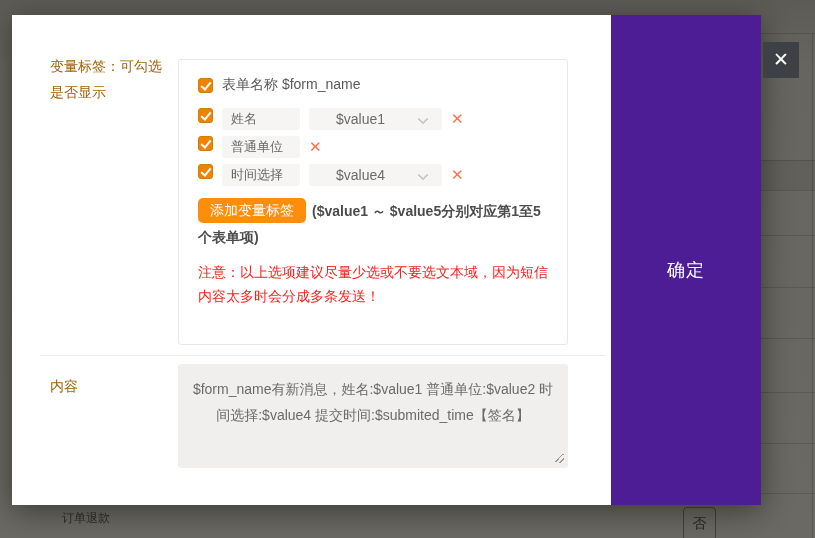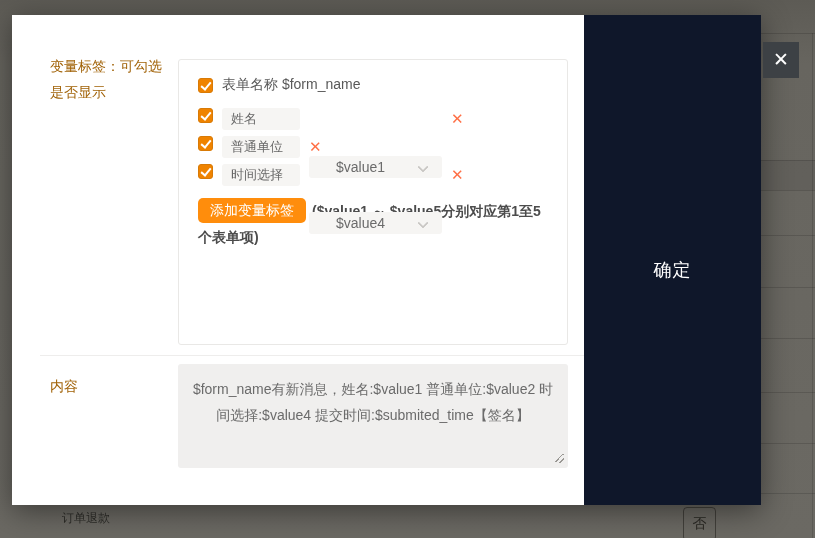--- a/index.html
+++ b/index.html
@@ -19,21 +19,21 @@
     position:absolute; left:683px; top:507px; width:33px; height:34px;
     border:1px solid rgba(25,24,20,0.5); border-radius:4px;
     display:flex; align-items:center; justify-content:center;
     font-size:14px; color:rgba(20,19,16,0.78); background:transparent;
   }
   
   .modal {
     position:absolute; left:12px; top:15px; width:749px; height:490px;
     background:#ffffff; box-shadow:0 6px 28px rgba(0,0,0,0.45);
   }
-  .confirm-panel { position:absolute; top:0; right:0; width:177px; height:100%; background:#0f172a; }
+  .confirm-panel { position:absolute; top:0; right:0; width:150px; height:100%; background:#4c1d95; }
   .confirm-btn {
     position:absolute; top:243px; left:0; width:100%; text-align:center;
     background:none; border:none; color:#ffffff; font-size:18px; cursor:pointer;
     font-family:inherit; letter-spacing:1px;
   }
   .close-btn {
     position:absolute; left:763px; top:42px; width:36px; height:36px;
     background:#3d4145; border:none; color:#fff; font-size:19px; line-height:36px;
     text-align:center; cursor:pointer; font-family:inherit; padding:0;
   }
@@ -56,21 +56,21 @@
     content:""; position:absolute; left:4px; top:1px; width:4px; height:8px;
     border:solid #fff; border-width:0 2px 2px 0; transform:rotate(40deg);
   }
   .name-input {
     width:78px; height:22px; background:#f6f5f3; border:none; border-radius:3px;
     padding:0 6px 0 9px; font-size:13px; color:#666; font-family:inherit;
   }
   .value-select {
     width:133px; height:22px; background:#f6f5f3; border-radius:3px; cursor:pointer;
     display:flex; align-items:center; justify-content:center; position:relative;
-    font-size:14px; color:#6b6b6b; padding-right:30px;margin-top:48px;
+    font-size:14px; color:#6b6b6b; padding-right:30px;
   }
   .chevron {
     position:absolute; right:15px; top:7px; width:8px; height:8px;
     border-right:2px solid #c9c7c4; border-bottom:2px solid #c9c7c4;
     transform:rotate(45deg); border-radius:1px;
   }
   .remove-x { color:#ff6f45; font-size:15px; cursor:pointer; line-height:22px; }
   .add-row { margin-top:12px; line-height:26px; font-size:14px; font-weight:bold; color:#4c4c4c; }
   .add-btn {
     display:inline-block; vertical-align:middle; margin:-3px 6px 0 0;
@@ -144,20 +144,21 @@
           <span>$value4</span>
           <span class="chevron"></span>
         </div>
         <span class="remove-x">✕</span>
       </div>
 
       <div class="add-row">
         <button class="add-btn">添加变量标签</button><span>($value1 ～ $value5分别对应第1至5个表单项)</span>
       </div>
 
+      <div class="warning">注意：以上选项建议尽量少选或不要选文本域，因为短信内容太多时会分成多条发送！</div>
     </div>
 
     <div class="divider"></div>
 
     <div class="section-label label-content">内容</div>
 
     <div class="content-area">
       <textarea spellcheck="false" style="">$form_name有新消息，姓名:$value1 普通单位:$value2 时间选择:$value4 提交时间:$submited_time【签名】</textarea>
       <span class="resize-handle"></span>
     </div>

